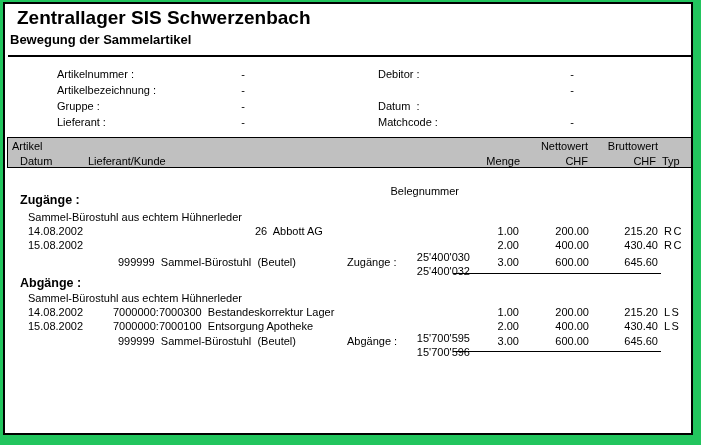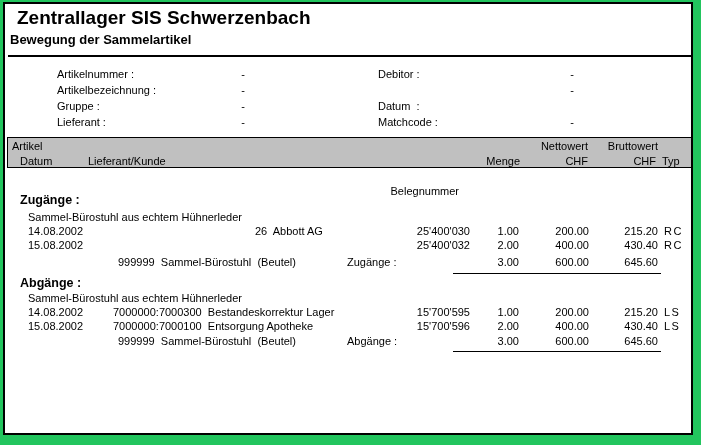--- a/index.html
+++ b/index.html
@@ -37,21 +37,21 @@
   .h-chf2{right:35px;}
   .h-typ{left:657px;}
   .gh{position:absolute;left:0;top:171px;width:686px;height:15px;font-weight:bold;font-size:14px;}
   .gh-num{left:10px;} .gh-name{left:78px;} .gh-unit{left:258px;}
   .seclabel{position:absolute;left:15px;font-weight:bold;font-size:12.5px;white-space:pre;}
   .schema{position:absolute;left:23px;white-space:pre;}
   .trow{position:absolute;left:0;width:686px;height:13px;}
   .c-date{left:23px;}
   .sec0 .c-partner{left:250px;}
   .sec1 .c-partner{left:108px;}
-  .c-beleg{right:221px;}
+  .c-beleg{right:221px;margin-top:26px;}
   .c-menge{right:172px;}
   .c-netto{right:102px;}
   .c-brutto{right:33px;}
   .c-typ{left:659px;letter-spacing:1.5px;}
   .c-subart{left:113px;}
   .c-sublabel{left:342px;}
   .sumline{position:absolute;left:448px;width:208px;height:1px;background:#000;}
 </style>
 </head>
 <body>

